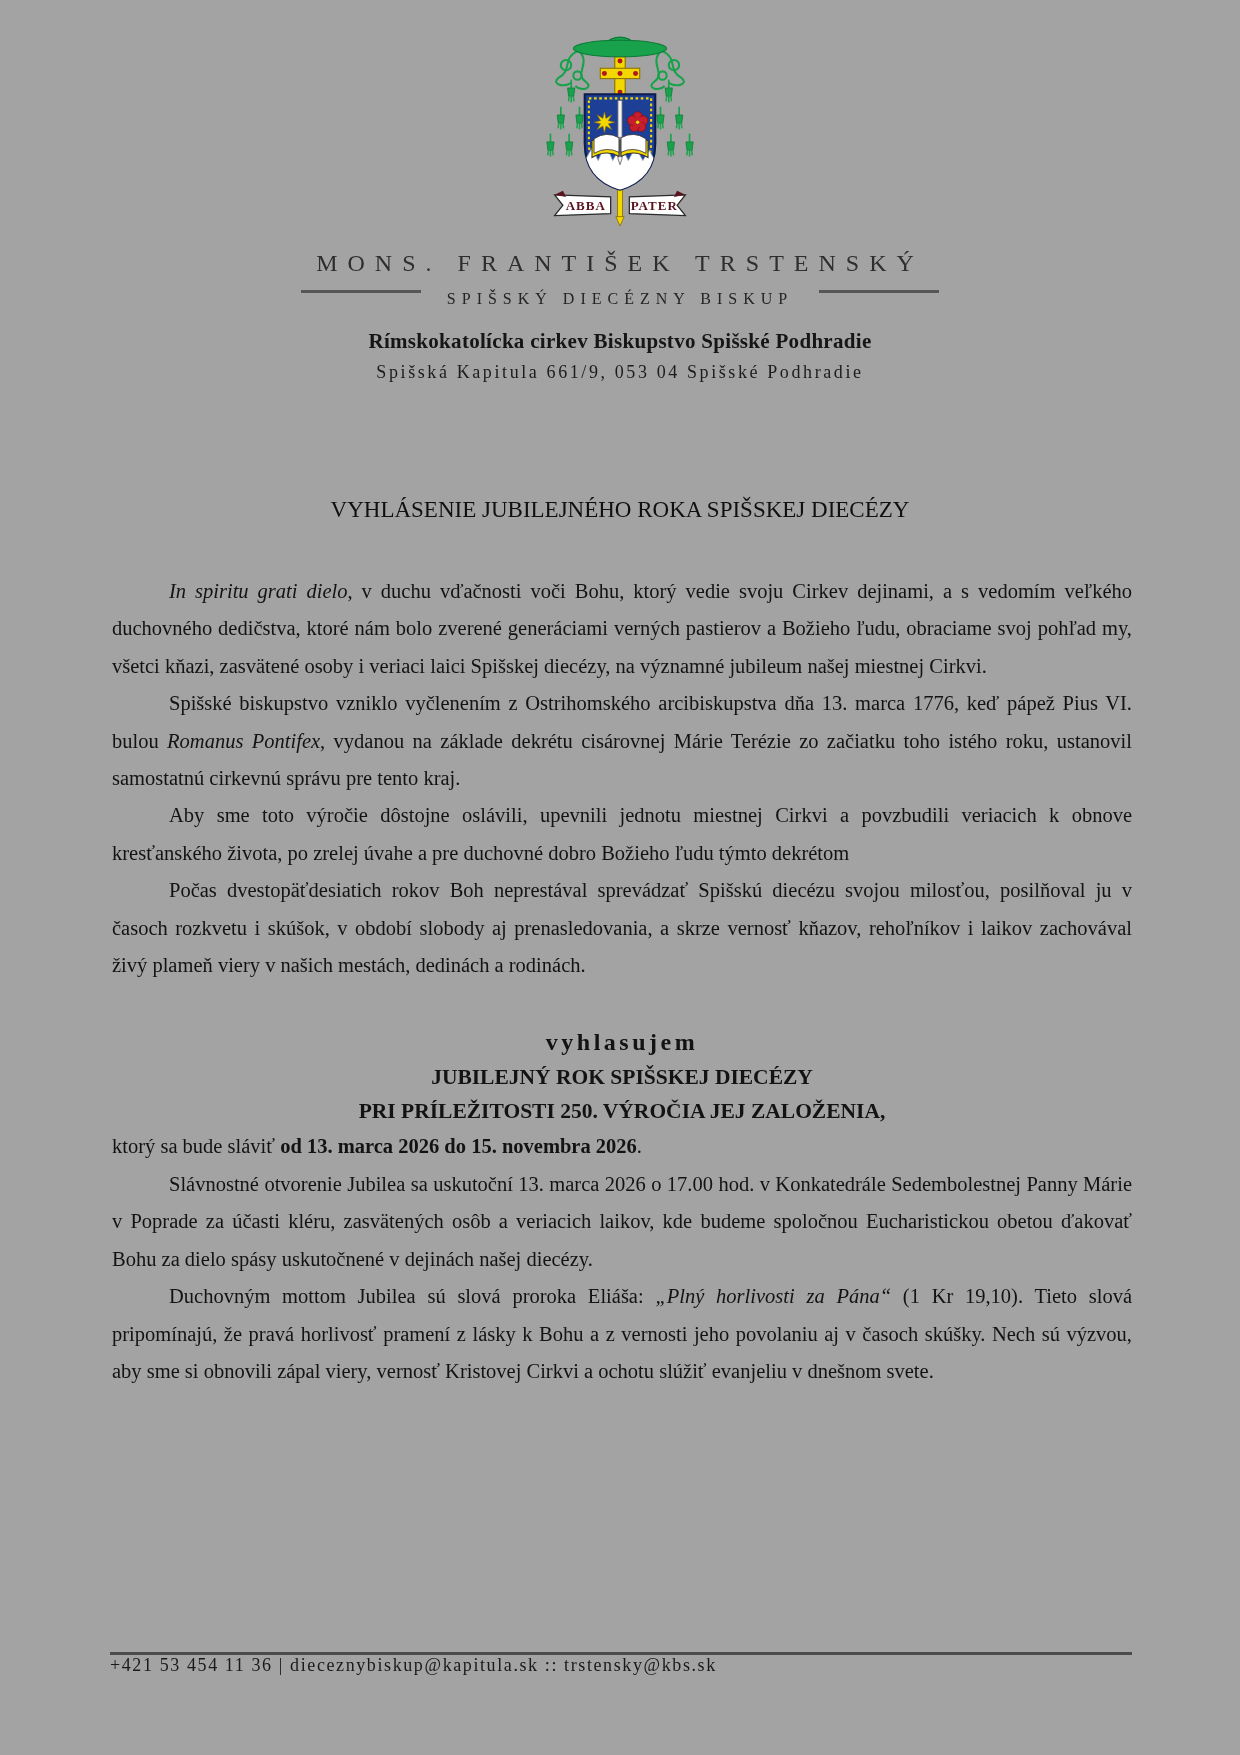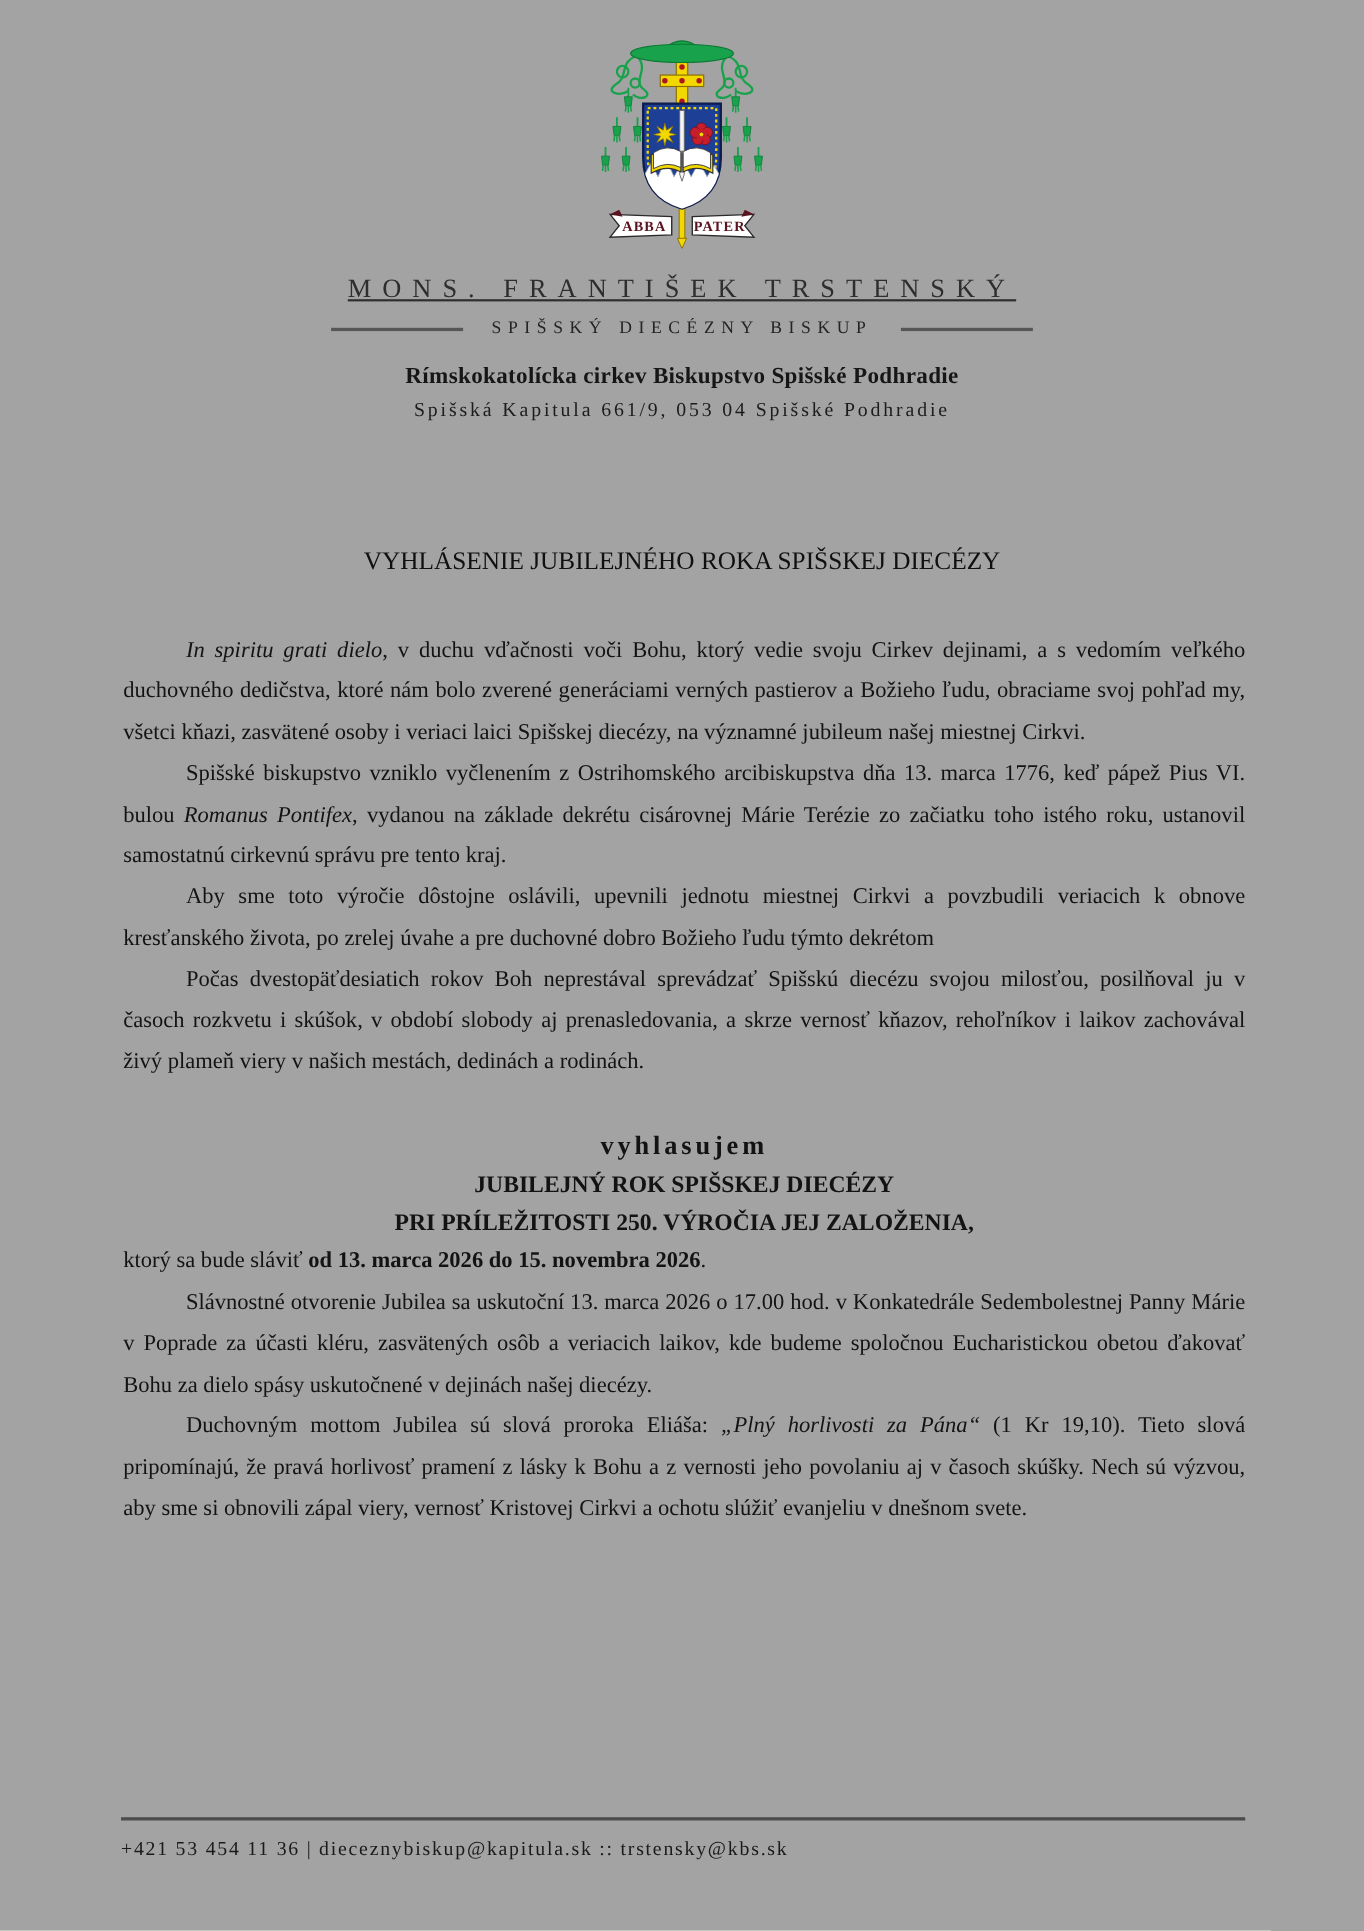--- a/index.html
+++ b/index.html
@@ -16,24 +16,23 @@
     background: #a3a3a3;
   }
   .header { text-align: center; padding-top: 34px; }
   .coa-wrap { display: flex; justify-content: center; }
   .bishop-name {
     margin-top: 24px;
     font-size: 24px;
     letter-spacing: 10px;
     color: #2e2e2e;
     white-space: nowrap;
-    text-decoration: underline;
   }
   .subtitle-row {
-    display: flex; align-items: center; justify-content: center;
+    display: flex; align-items: flex-start; justify-content: center;
     gap: 26px; margin-top: 13px;
   }
   .subtitle-rule { width: 120px; height: 3px; background: #565656; }
   .subtitle {
     font-size: 16px; letter-spacing: 6px; color: #242424; white-space: nowrap;
   }
   .org-line {
     margin-top: 21px; font-size: 21px; font-weight: bold;
     letter-spacing: 0.3px; color: #161616;
   }
@@ -52,21 +51,20 @@
   .content p { margin: 0; text-indent: 57px; }
   .content p.no-indent { text-indent: 0; }
   .italic { font-style: italic; }
   .bold { font-weight: bold; }
   .proclaim { text-align: center; font-weight: bold; margin-top: 4px; }
   .proclaim-lead { font-size: 24px; letter-spacing: 3.5px; line-height: 36px; margin-top: 40px; }
   .proclaim-line { font-size: 21.5px; line-height: 34px; }
   .footer {
     position: absolute; left: 110px; top: 1652px; width: 1022px;
     border-top: 3px solid #4c4c4c;
-    padding-top: 15px;
     font-size: 18px; letter-spacing: 1.6px; color: #1a1a1a;
   }
   svg text.motto {
     font-family: "Liberation Serif", serif;
     font-weight: bold; font-size: 12.5px; letter-spacing: 1px;
     fill: #5a1420;
   }
 </style>
 </head>
 <body>

